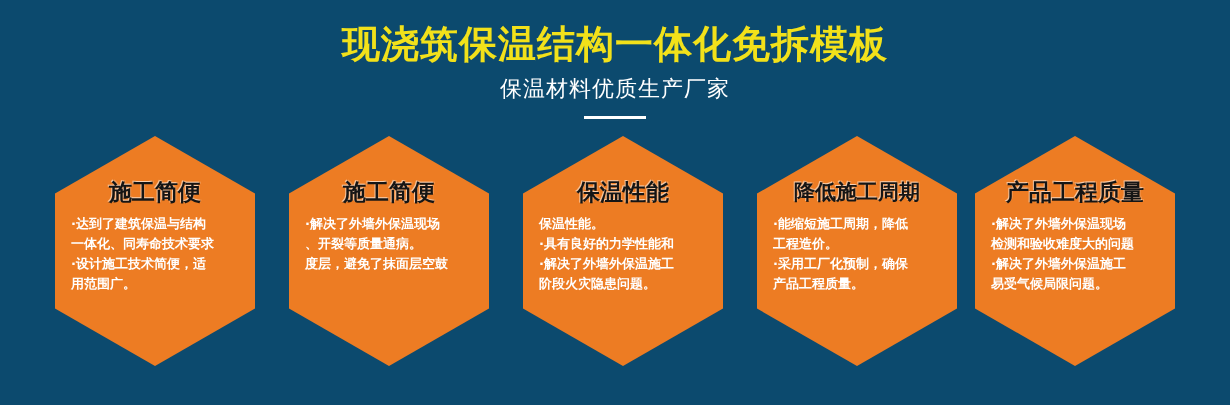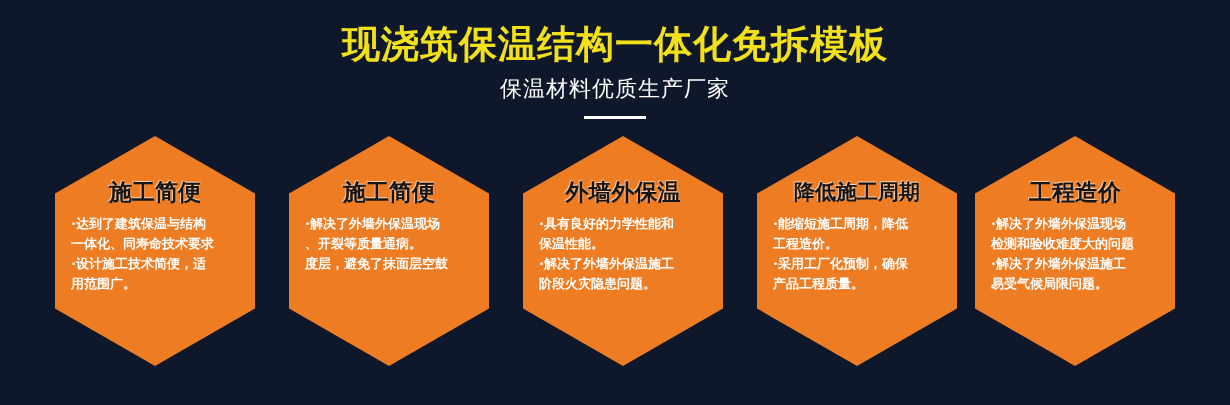--- a/index.html
+++ b/index.html
@@ -10,21 +10,21 @@
     width: 1230px;
     height: 405px;
     overflow: hidden;
     font-family: "DejaVu Sans", "Liberation Sans", sans-serif;
   }
 
   #banner {
     position: relative;
     width: 1230px;
     height: 405px;
-    background: #0f172a;
+    background: #0c4a6e;
     overflow: hidden;
   }
 
   
   #header {
     position: absolute;
     top: 0;
     left: 0;
     width: 1230px;
     text-align: center;
@@ -149,41 +149,41 @@
     <div class="hex hex-1">
       <div class="hex-title">施工简便</div>
       <div class="hex-body">
         <span class="line">·解决了外墙外保温现场</span>
         <span class="line">、开裂等质量通病。</span>
         <span class="line">度层，避免了抹面层空鼓</span>
       </div>
     </div>
 
     <div class="hex hex-2">
-      <div class="hex-title">外墙外保温</div>
+      <div class="hex-title">保温性能</div>
       <div class="hex-body">
+        <span class="line">保温性能。</span>
         <span class="line">·具有良好的力学性能和</span>
-        <span class="line">保温性能。</span>
         <span class="line">·解决了外墙外保温施工</span>
         <span class="line">阶段火灾隐患问题。</span>
       </div>
     </div>
 
     <div class="hex hex-3">
       <div class="hex-title small">降低施工周期</div>
       <div class="hex-body">
         <span class="line">·能缩短施工周期，降低</span>
         <span class="line">工程造价。</span>
         <span class="line">·采用工厂化预制，确保</span>
         <span class="line">产品工程质量。</span>
       </div>
     </div>
 
     <div class="hex hex-4">
-      <div class="hex-title">工程造价</div>
+      <div class="hex-title">产品工程质量</div>
       <div class="hex-body">
         <span class="line">·解决了外墙外保温现场</span>
         <span class="line">检测和验收难度大的问题</span>
         <span class="line">·解决了外墙外保温施工</span>
         <span class="line">易受气候局限问题。</span>
       </div>
     </div>
 
   </div>
 </div>

